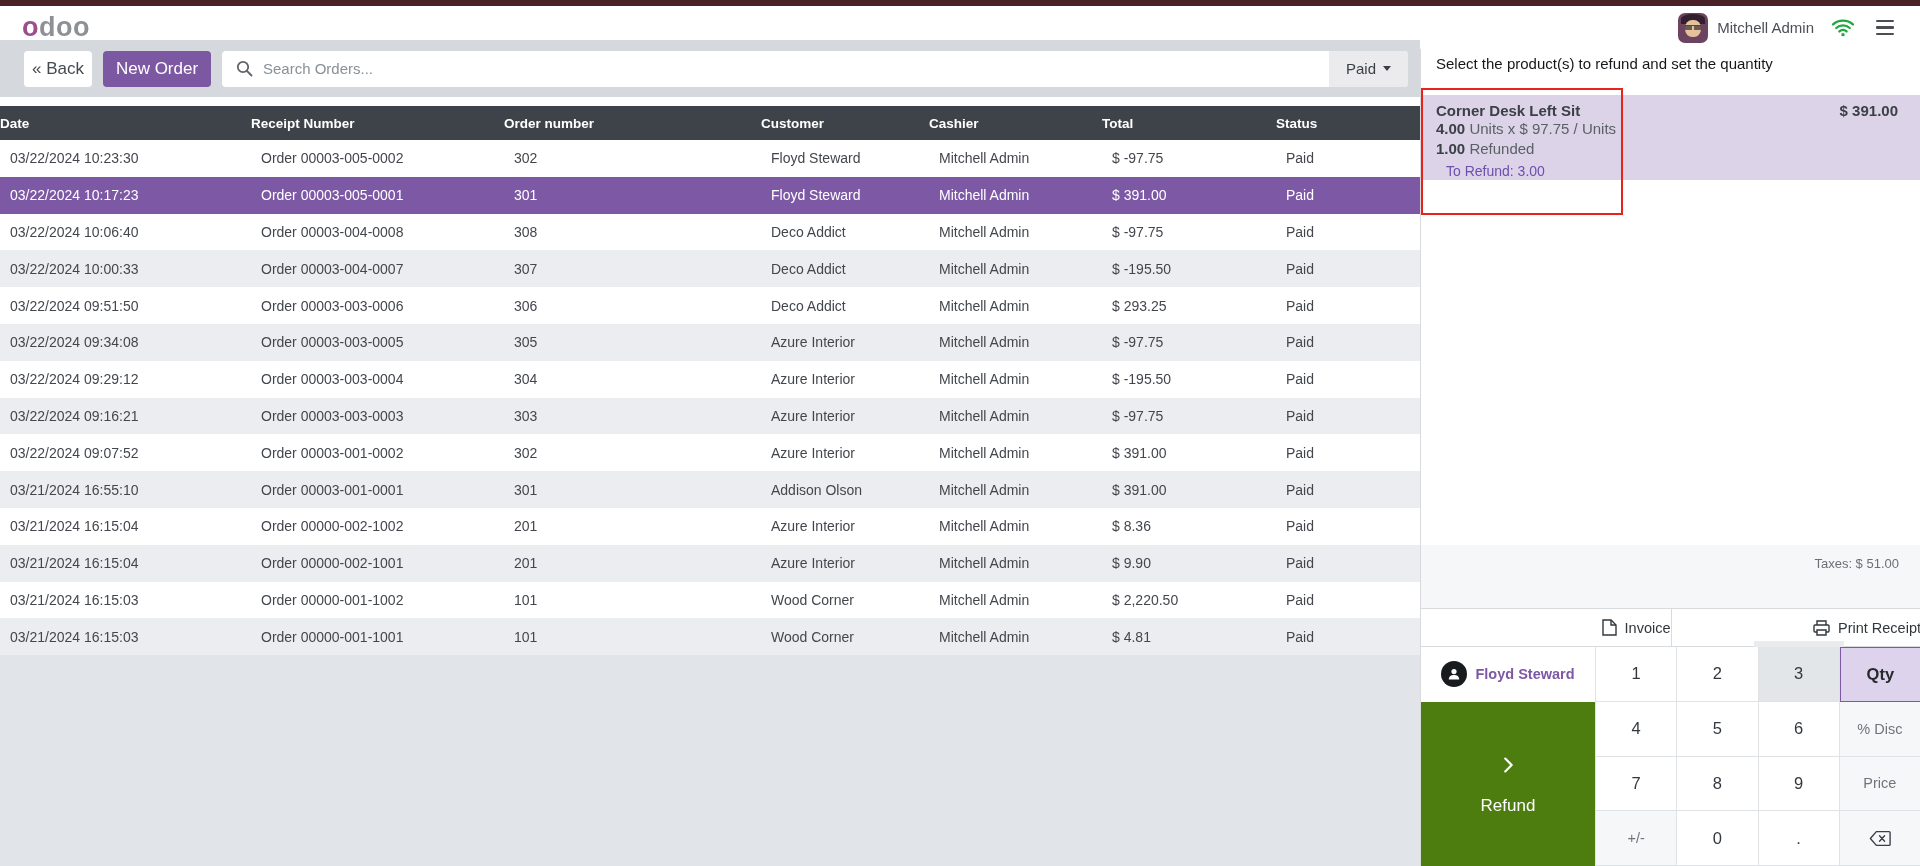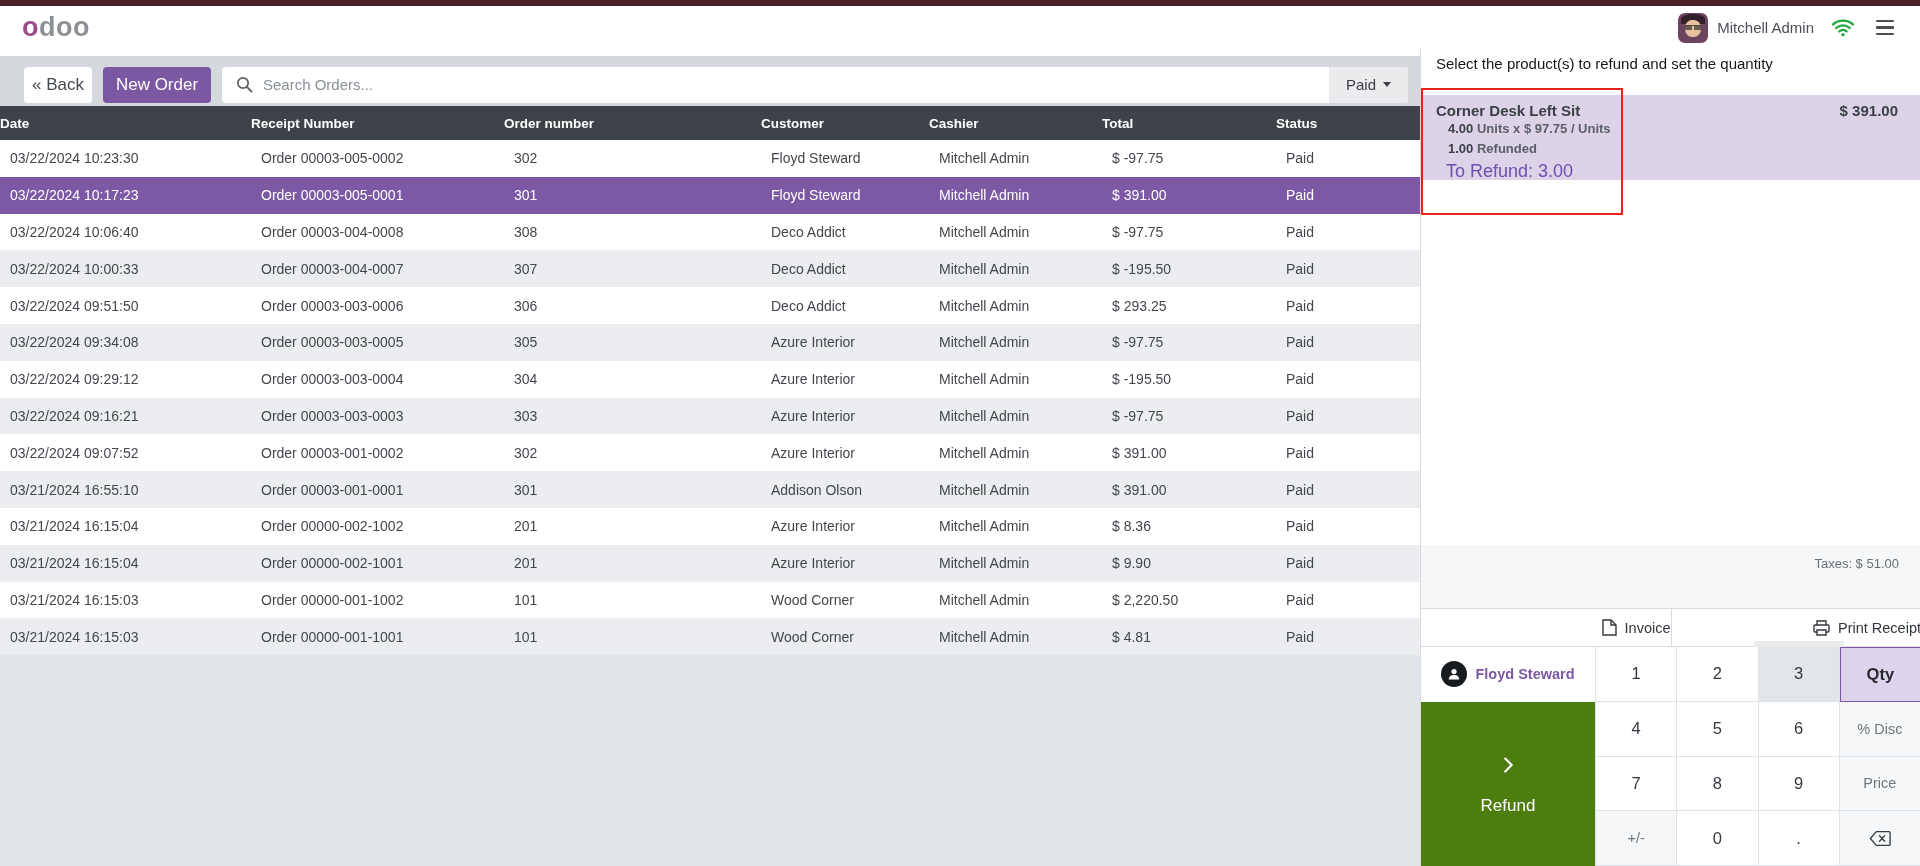--- a/index.html
+++ b/index.html
@@ -21,21 +21,21 @@
   .avatar .hair { position:absolute; left:3px; top:1px; width:24px; height:10px; border-radius:50% 50% 0 0; background:#33202e; }
   .avatar .face { position:absolute; left:7px; top:7px; width:16px; height:17px; border-radius:45%; background:#e7c09c; }
   .avatar .glasses { position:absolute; left:7px; top:12px; width:16px; height:5px;
     border-top:1px solid #222; background:linear-gradient(90deg,#3c3c3c 0 45%, transparent 45% 55%, #3c3c3c 55% 100%); opacity:.75; }
   .user-name { font-size:15px; color:#4b4f54; }
   .wifi { width:22px; height:18px; }
   .menu-icon { display:flex; flex-direction:column; gap:4px; cursor:pointer; padding:4px; }
   .menu-icon span { display:block; width:18px; height:2.5px; background:#4b4f54; border-radius:1px; }
 
   
-  .toolbar { position:absolute; left:0; top:56px; width:1420px; height:57px; background:#d5d8dc;
+  .toolbar { position:absolute; left:0; top:40px; width:1420px; height:57px; background:#d5d8dc;
     display:flex; align-items:center; padding:0 12px 0 24px; gap:11px; }
   .btn { height:36px; display:flex; align-items:center; justify-content:center; border-radius:4px;
     font-size:17px; cursor:pointer; border:none; }
   .btn-back { background:#fff; color:#454a50; width:68px; }
   .btn-new { background:#7c57a2; color:#fff; width:108px; }
   .search-wrap { flex:1; height:36px; background:#fff; border-radius:4px; display:flex; align-items:center; overflow:hidden; }
   .search-wrap svg { margin:0 10px 0 14px; flex:0 0 auto; }
   .search-input { flex:1; border:none; outline:none; font-size:15px; color:#333; height:100%;
     font-family:"Liberation Sans", sans-serif; }
   .search-input::placeholder { color:#8a9097; }
@@ -57,23 +57,23 @@
 
   
   .panel { position:absolute; left:1420px; top:49px; width:500px; height:817px; background:#fff;
     border-left:1px solid #d8dadd; }
   .instruction { position:absolute; left:15px; top:6px; font-size:15px; color:#15181b; }
   .product-card { position:absolute; left:0; top:46px; width:500px; height:85px; background:#dcd3e8;
     padding:7px 15px 4px 15px; cursor:pointer; }
   .pc-line1 { display:flex; justify-content:space-between; align-items:baseline; }
   .pc-name { font-size:15px; font-weight:bold; color:#3b4046; }
   .pc-price { font-size:15px; font-weight:bold; color:#3b4046; padding-right:8px; }
-  .pc-sub { margin-left:12px; font-size:13px; color:#5b6066; line-height:20px;font-weight:bold; }
+  .pc-sub { margin-left:0; font-size:15px; color:#5b6066; line-height:20px; }
   .pc-sub b { color:#3b4046; }
-  .pc-refund { margin-left:10px; font-size:18px; color:#6c4fae; line-height:21px; margin-top:2px; }
+  .pc-refund { margin-left:10px; font-size:14px; color:#6c4fae; line-height:21px; margin-top:2px; }
   .red-box { position:absolute; left:0; top:39px; width:202px; height:127px;
     border:2px solid #e7231c; pointer-events:none; }
 
   .totals { position:absolute; left:0; top:496px; width:500px; height:63px; background:#f6f7f8;
     text-align:right; padding:8px 22px 0 0; }
   .total-line { font-size:21px; font-weight:bold; color:#1f2328; }
   .taxes-line { font-size:13px; color:#6a7076; margin-top:3px; }
 
   .actions { position:absolute; left:0; top:559px; width:500px; height:39px; display:flex;
     border-top:1px solid #d8dbde; border-bottom:1px solid #d8dbde; background:#fff; }

